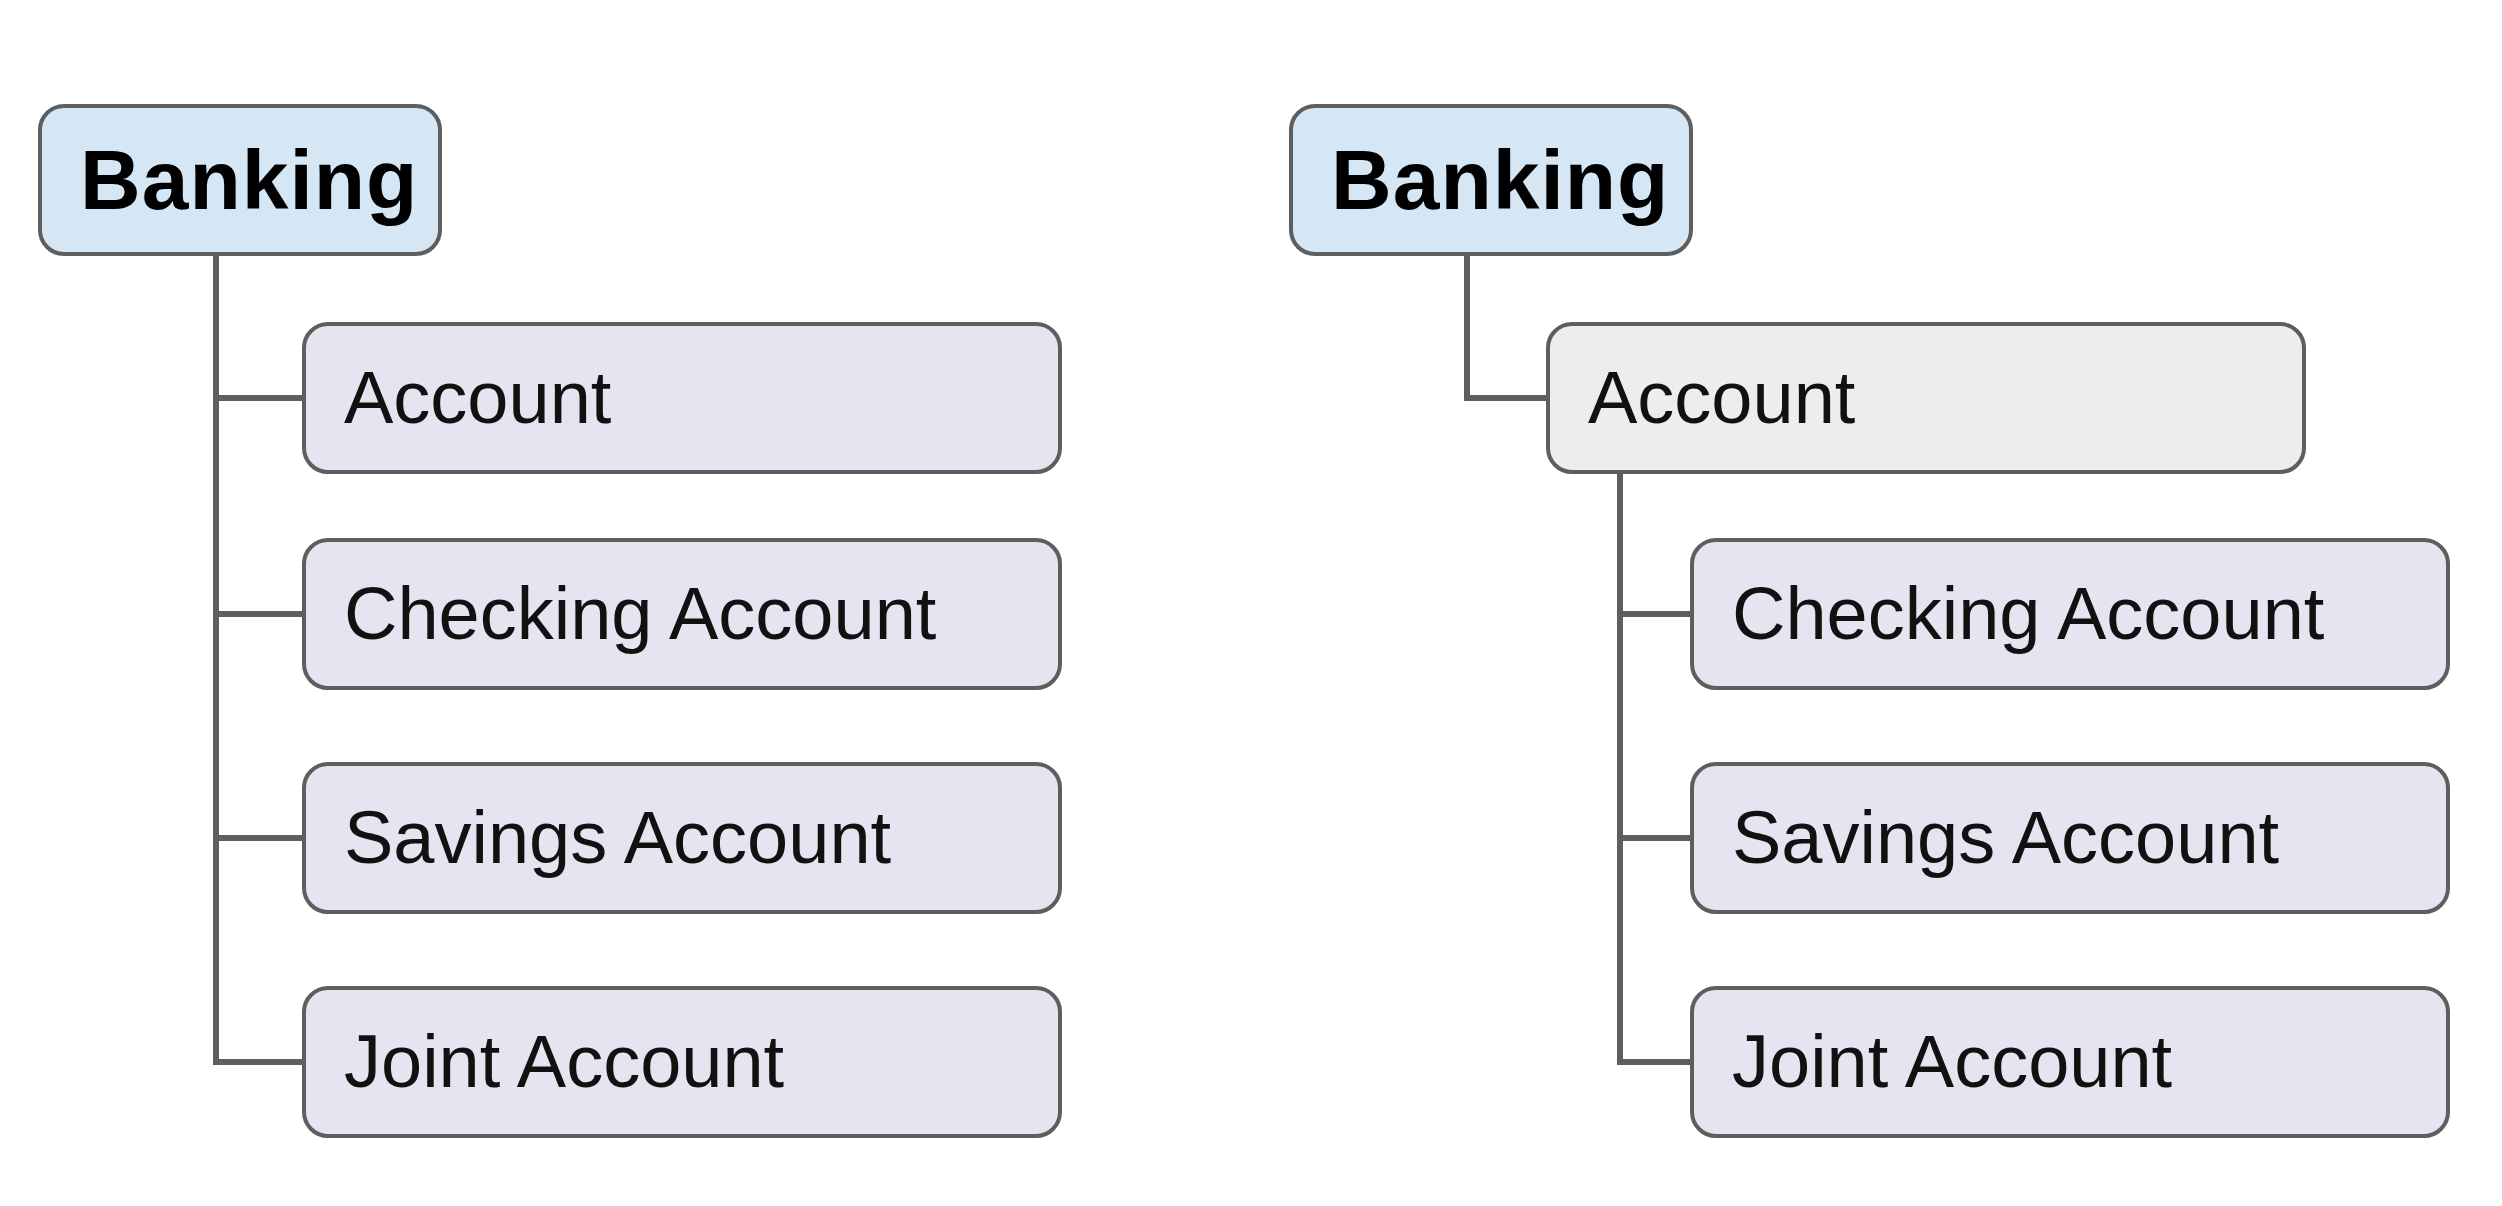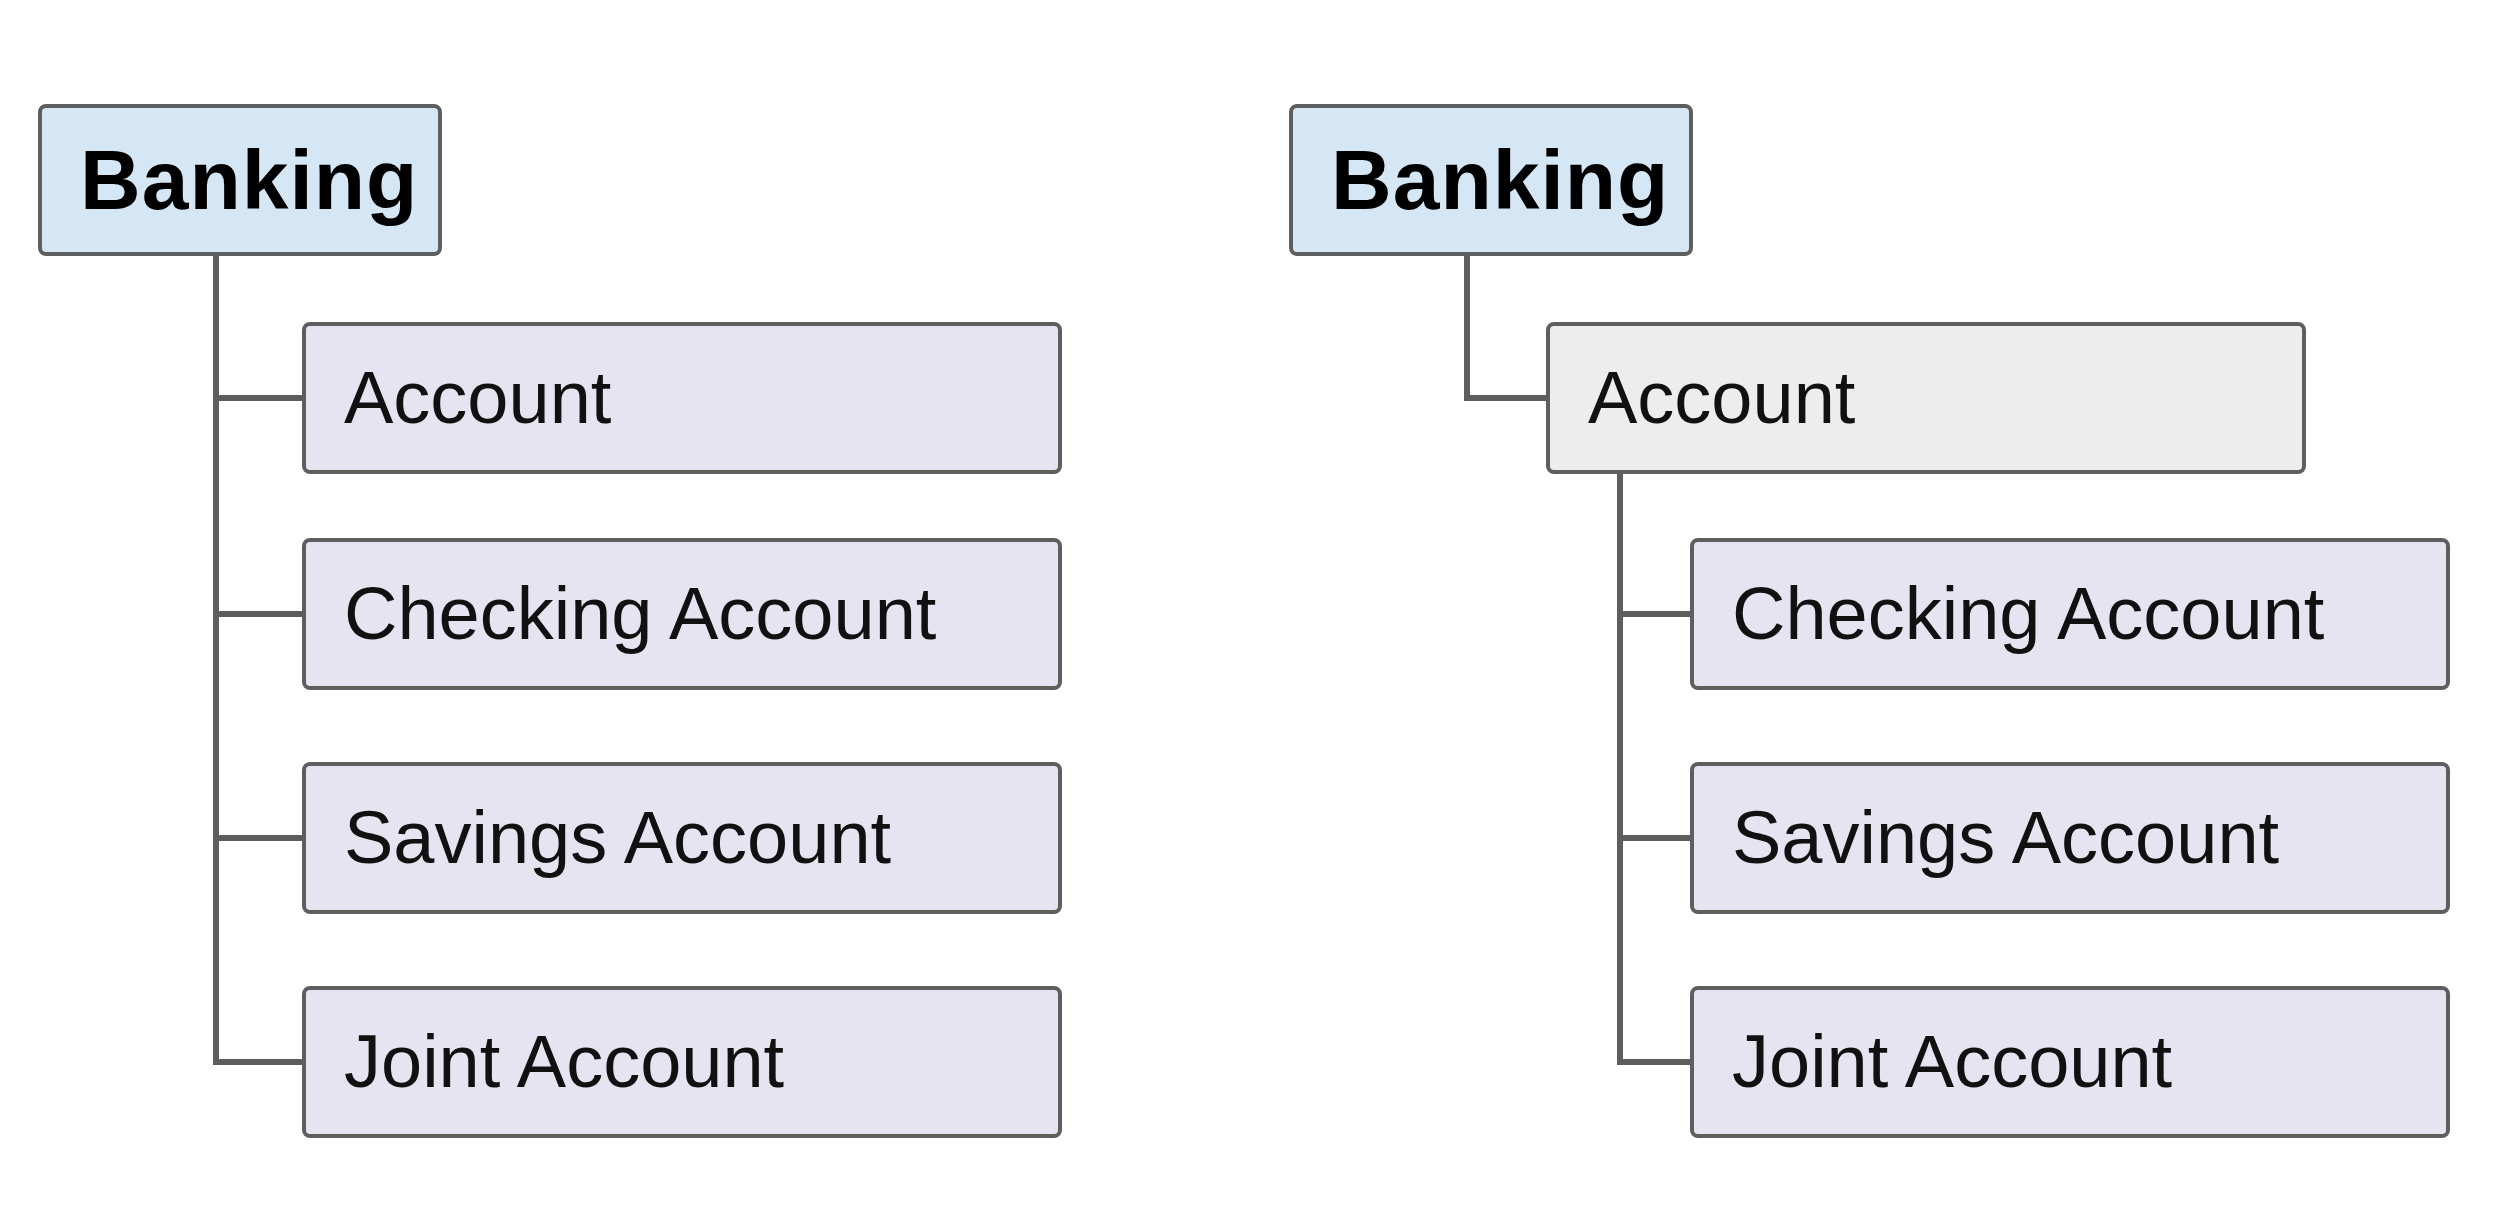--- a/index.html
+++ b/index.html
@@ -21,21 +21,21 @@
     background:var(--canvas-bg);
     overflow:hidden;
     font-family:"Liberation Sans", sans-serif;
   }
   .node{
     position:absolute;
     display:flex;
     align-items:center;
     padding-left:38px;
     border:4px solid var(--stroke);
-    border-radius:8px;
+    border-radius:26px;
     background:var(--child-fill);
     color:var(--child-text);
     font-size:74px;
     font-weight:400;
     white-space:nowrap;
     line-height:1;
   }
   .node.root{
     background:var(--root-fill);
     color:var(--root-text);

